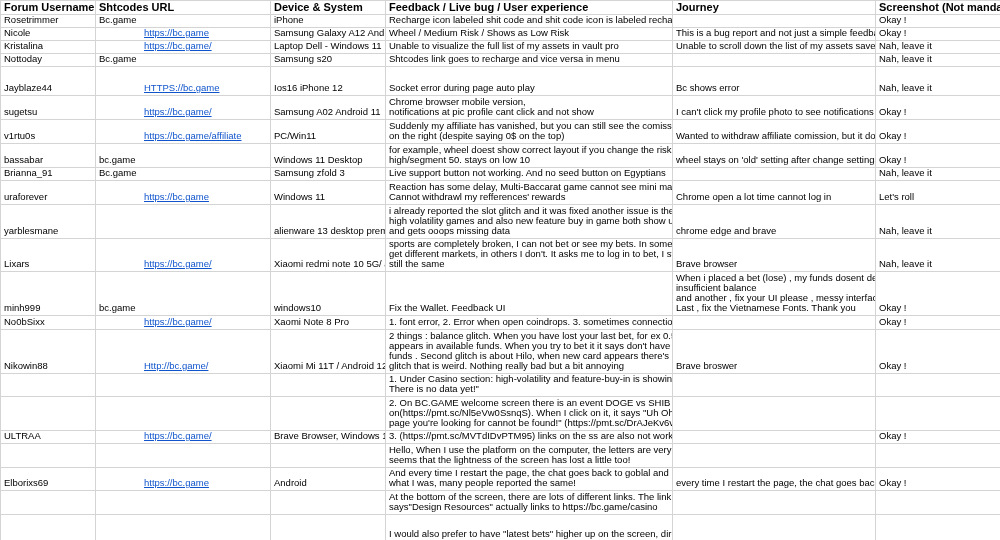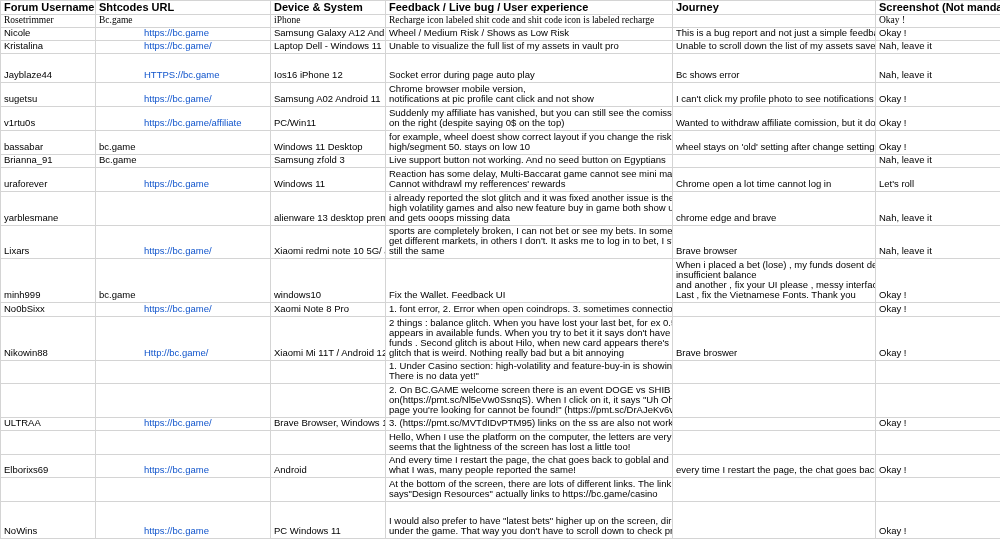--- a/index.html
+++ b/index.html
@@ -36,20 +36,21 @@
   }
   table.grid th {
     font-size: 11px;
     line-height: 12px;
     font-weight: bold;
     white-space: nowrap;
     padding-bottom: 1px;
   }
   .link {
     color: #1155cc;
+    text-decoration: underline;
     cursor: pointer;
     padding-left: 45px;
   }
 </style>
 </head>
 <body>
 
 <div class="sheet">
   <table class="grid">
     <colgroup>
@@ -64,21 +65,21 @@
       <tr style="height:14px">
         <th>Forum Username</th>
         <th>Shtcodes URL</th>
         <th>Device &amp; System</th>
         <th>Feedback / Live bug / User experience</th>
         <th>Journey</th>
         <th>Screenshot (Not manda</th>
       </tr>
     </thead>
     <tbody>
-        <tr style="height: 12px; font-family: Liberation Serif, serif;">
+        <tr style="height: 12px;">
           <td>Rosetrimmer</td>
           <td>Bc.game</td>
           <td>iPhone</td>
           <td>Recharge icon labeled shit code and shit code icon is labeled recharge</td>
           <td></td>
           <td>Okay !</td>
         </tr>
         <tr style="height: 12px;">
           <td>Nicole</td>
           <td><span class="link">https://bc.game</span></td>
@@ -86,20 +87,28 @@
           <td>Wheel / Medium Risk / Shows as Low Risk</td>
           <td>This is a bug report and not just a simple feedback. I hope</td>
           <td>Okay !</td>
         </tr>
         <tr style="height: 12px;">
           <td>Kristalina</td>
           <td><span class="link">https://bc.game/</span></td>
           <td>Laptop Dell - Windows 11</td>
           <td>Unable to visualize the full list of my assets in vault pro</td>
           <td>Unable to scroll down the list of my assets saved in vault p</td>
+          <td>Nah, leave it</td>
+        </tr>
+        <tr style="height: 12px;">
+          <td>Nottoday</td>
+          <td>Bc.game</td>
+          <td>Samsung s20</td>
+          <td>Shtcodes link goes to recharge and vice versa in menu</td>
+          <td></td>
           <td>Nah, leave it</td>
         </tr>
         <tr style="height: 29px;">
           <td>Jayblaze44</td>
           <td><span class="link">HTTPS://bc.game</span></td>
           <td>Ios16 iPhone 12</td>
           <td>Socket error during page auto play</td>
           <td>Bc shows error</td>
           <td>Nah, leave it</td>
         </tr>

